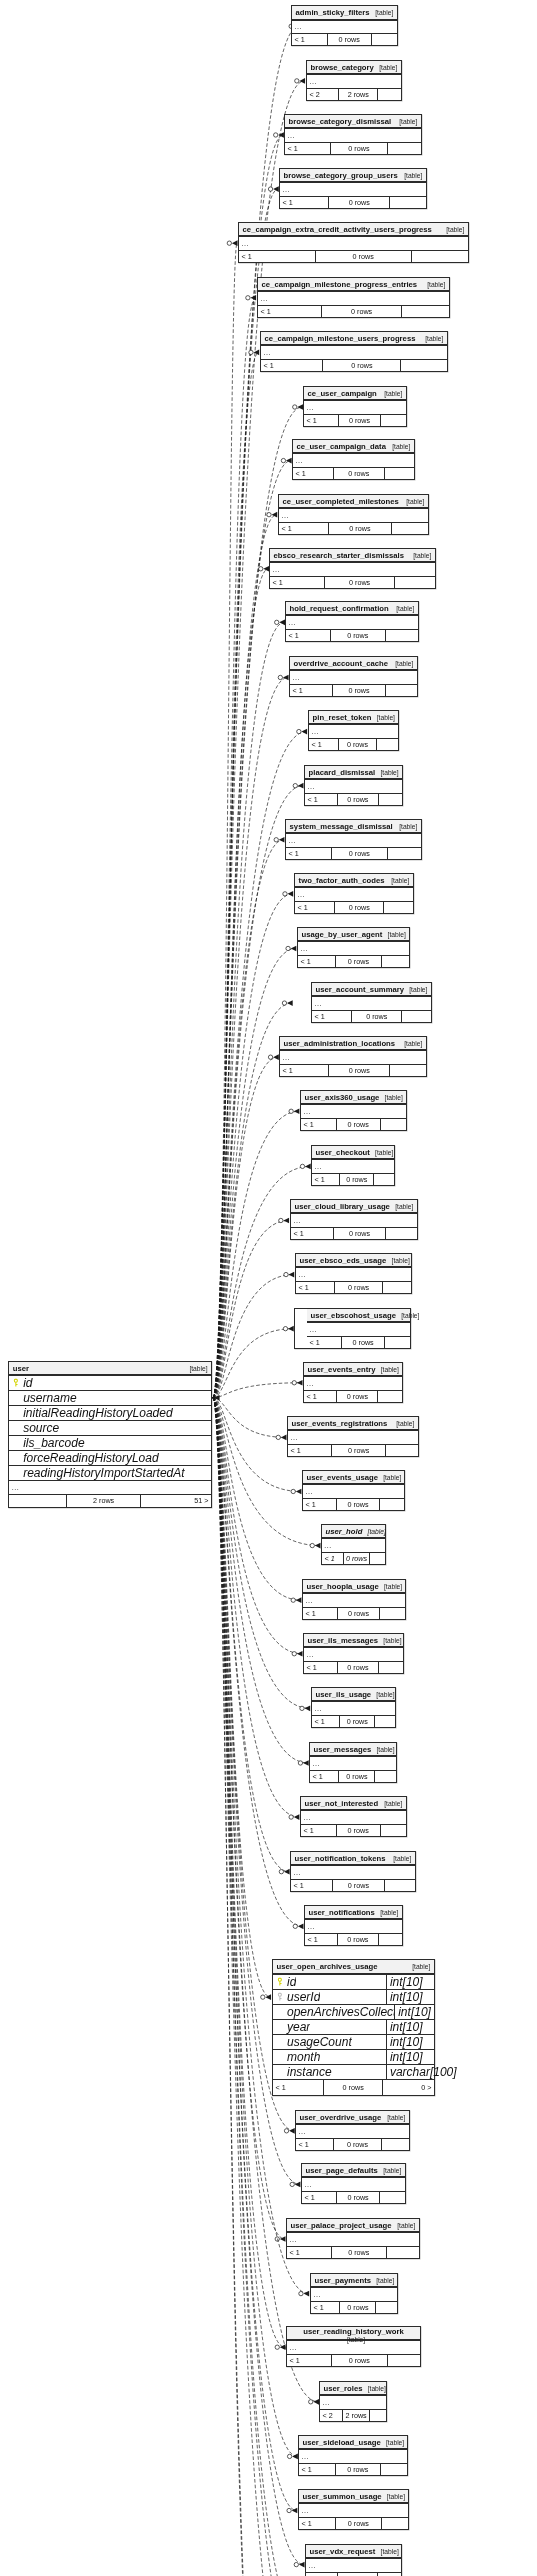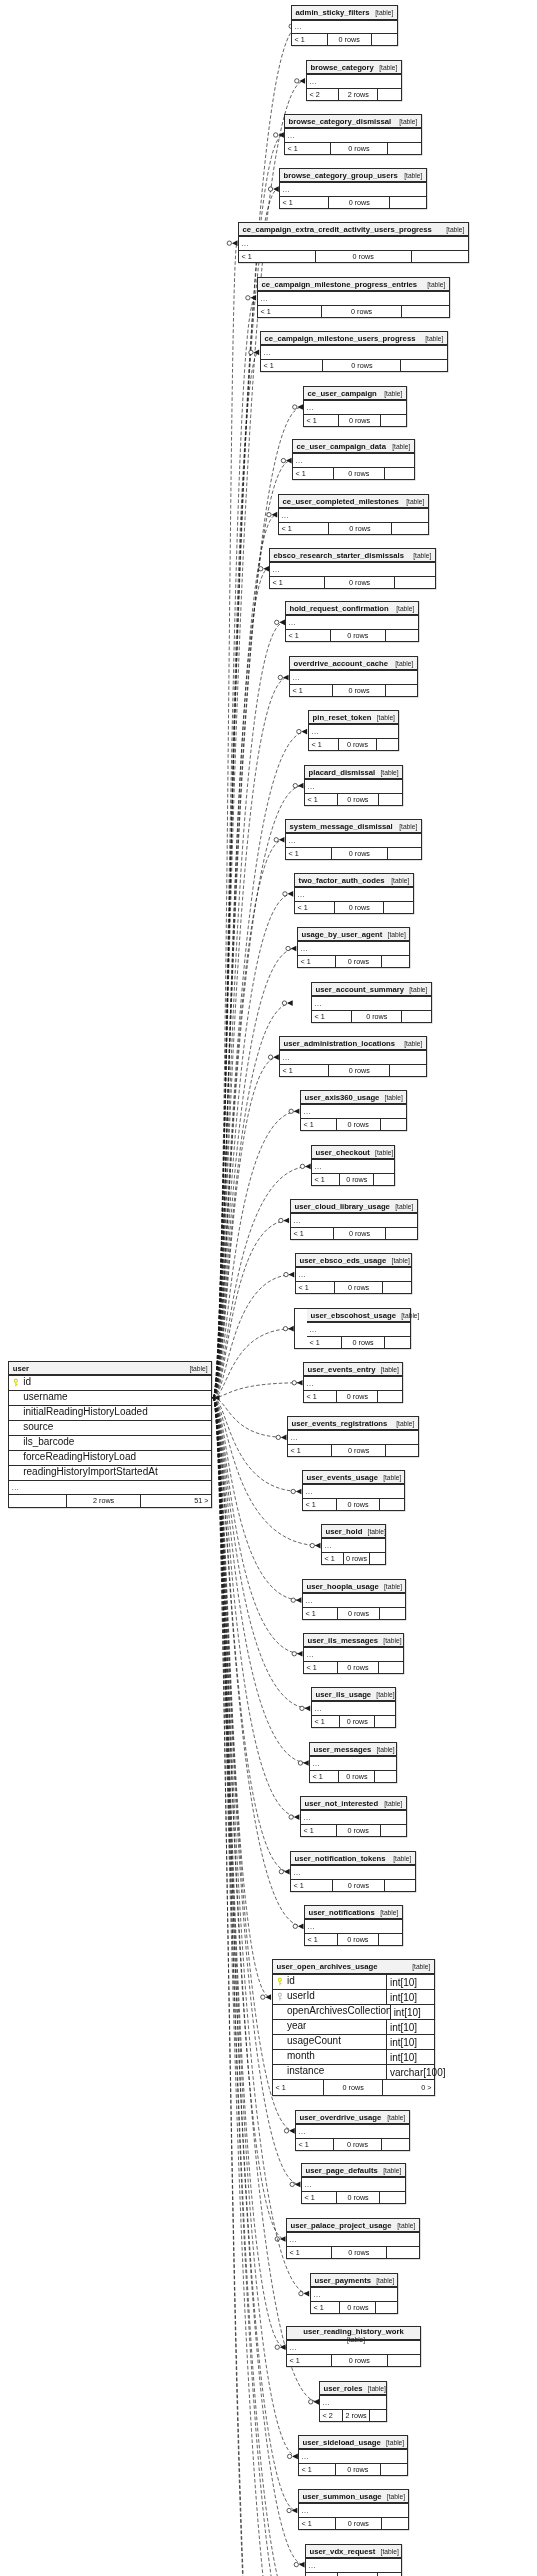--- a/index.html
+++ b/index.html
@@ -7,21 +7,21 @@
     font-family:"Liberation Sans","DejaVu Sans",sans-serif;color:#111;overflow:hidden;}
   #edges{position:absolute;left:0;top:0;width:538px;height:2883px;}
   .tbox{position:absolute;background:#fff;border:0.8px solid #2b2b2b;box-sizing:border-box;
     box-shadow:0.5px 0.5px 0 rgba(0,0,0,0.25);}
   .tbox.expanded{border-width:1.5px;}
   .thead{display:flex;align-items:center;justify-content:space-between;background:#f2f2f2;
     border-bottom:1px solid #2b2b2b;padding:0 3.6px;box-sizing:border-box;}
   .tname{font-weight:bold;font-size:7.7px;white-space:nowrap;}
   .tbadge{font-size:6.7px;color:#222;white-space:nowrap;padding-left:5.2px;}
   .trow{position:relative;display:flex;align-items:flex-start;box-sizing:border-box;
-    border-top:0.5px solid #2b2b2b;font-size:10px;}
+    border-top:0.5px solid #2b2b2b;font-size:12px;font-style:italic;}
   .trow:first-of-type{border-top:none;}
   .trow .colname{padding-left:14px;white-space:nowrap;overflow:hidden;}
   .trow .coltype{margin-left:auto;border-left:0.5px solid #2b2b2b;align-self:stretch;
     display:flex;align-items:center;padding:0 3.1px;white-space:nowrap;}
   .keyicon{position:absolute;left:3.6px;top:50%;transform:translateY(-50%);}
   .ellipsisrow{display:flex;align-items:center;box-sizing:border-box;border-top:0.5px solid #2b2b2b;
     font-size:7.2px;padding-left:2.6px;letter-spacing:0.5px;}
   .tfoot{display:flex;box-sizing:border-box;border-top:0.8px solid #2b2b2b;font-size:7.2px;}
   .tfoot .fcell{display:flex;align-items:center;box-sizing:border-box;overflow:hidden;white-space:nowrap;}
   .tfoot .fcell.c2,.tfoot .fcell.c3{border-left:0.5px solid #2b2b2b;}
@@ -556,21 +556,21 @@
         <span class="tname">user_events_usage</span>
         <span class="tbadge">[table]</span>
       </div>
       <div class="ellipsisrow" style="height: 13.4px;">...</div>
       <div class="tfoot" style="height: 12.4px;">
         <div class="fcell c1" style="width: 33%;">&lt; 1</div>
         <div class="fcell c2" style="width: 42%;">0 rows</div>
         <div class="fcell c3" style="width: 25%;"></div>
       </div>
     </div>
-    <div class="tbox" style="left: 321px; top: 1524px; width: 65px;">
+    <div class="tbox" style="left: 321px; top: 1524px; width: 65px; font-style: italic;">
       <div class="thead" style="height: 13.4px;">
         <span class="tname">user_hold</span>
         <span class="tbadge">[table]</span>
       </div>
       <div class="ellipsisrow" style="height: 13.4px;">...</div>
       <div class="tfoot" style="height: 12.4px;">
         <div class="fcell c1" style="width: 33%;">&lt; 1</div>
         <div class="fcell c2" style="width: 42%;">0 rows</div>
         <div class="fcell c3" style="width: 25%;"></div>
       </div>

